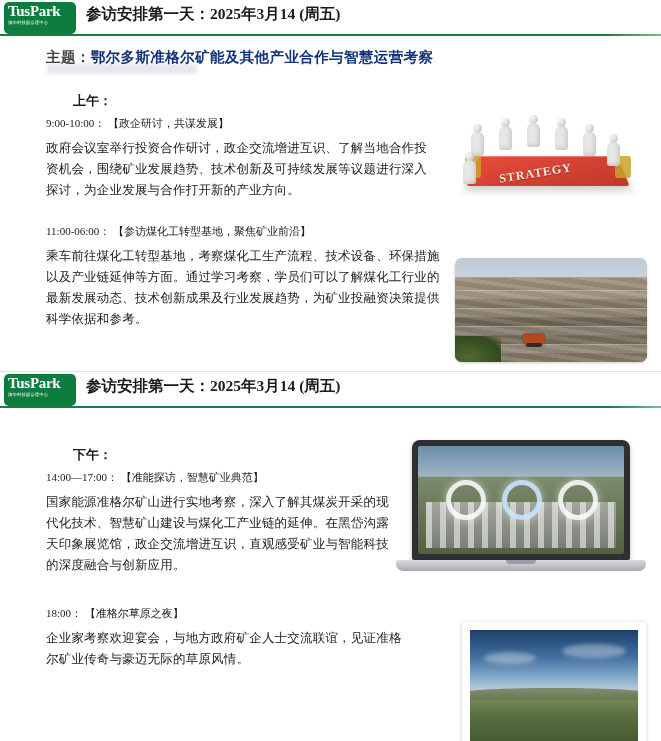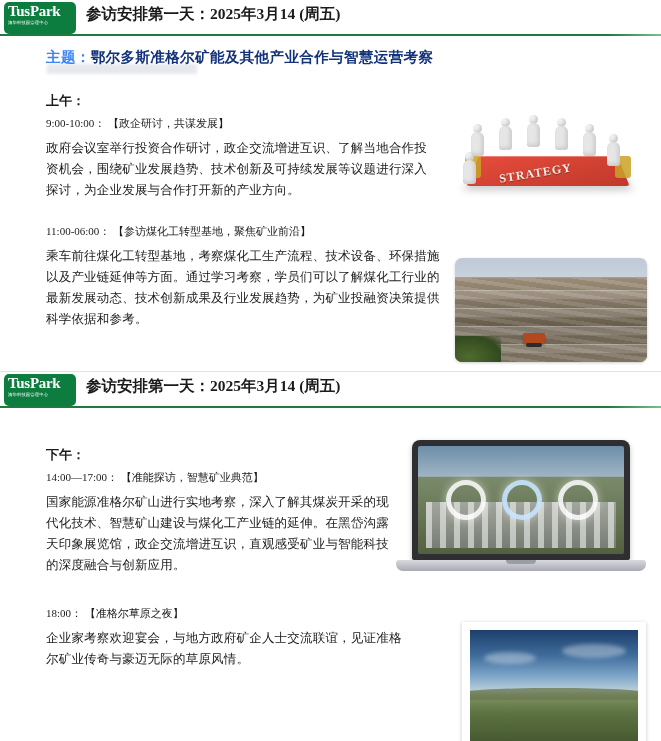--- a/index.html
+++ b/index.html
@@ -91,37 +91,38 @@
   .topic {
     position: absolute;
     left: 46px;
     top: 12px;
     font-size: 14.5px;
     font-weight: bold;
     color: #12327a;
     font-family: "Liberation Serif", "DejaVu Serif", serif;
     letter-spacing: 0.4px;
   }
-  .topic .topic-label { color: #3b82f6; }
+  .topic .topic-label { color: #404040; }
   .topic-shadow {
     position: absolute;
     left: 47px;
     top: 28px;
     width: 150px;
     height: 10px;
     background: rgba(210,214,222,0.55);
     filter: blur(1.5px);
   }
 
   .sectlabel {
     position: absolute;
     font-size: 13px;
     font-weight: bold;
     color: #1b1b1b;
     font-family: Liberation Mono, monospace;
+    margin-left: 27px;
   }
 
   .block {
     position: absolute;
     width: 400px;
   }
   .block .bl-title {
     font-size: 11px;
     color: #1b1b1b;
     font-family: "Liberation Serif", "DejaVu Serif", serif;

